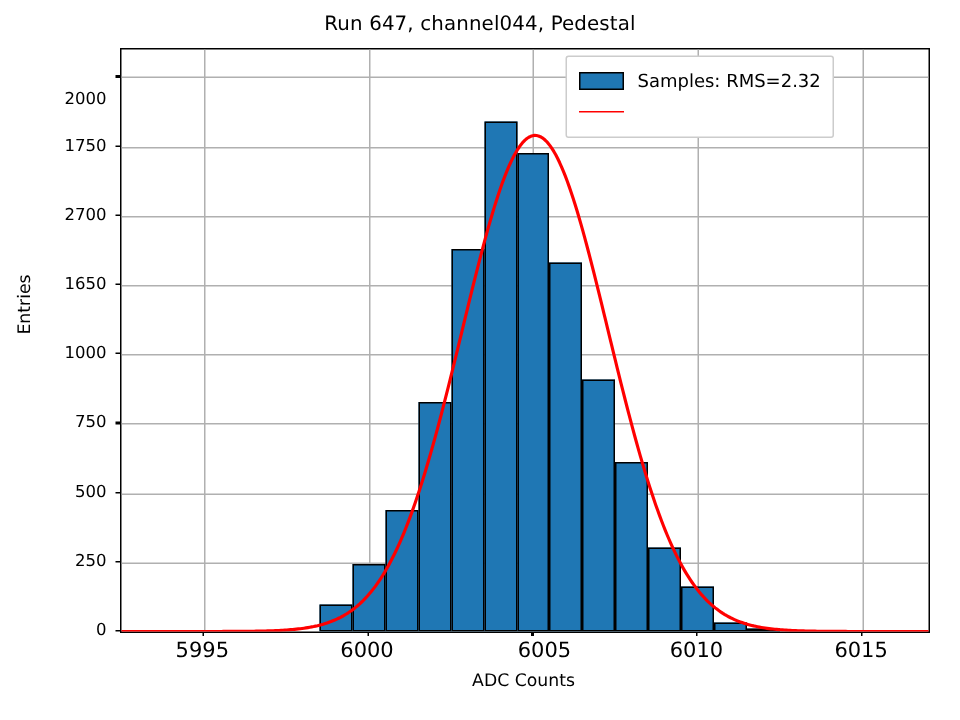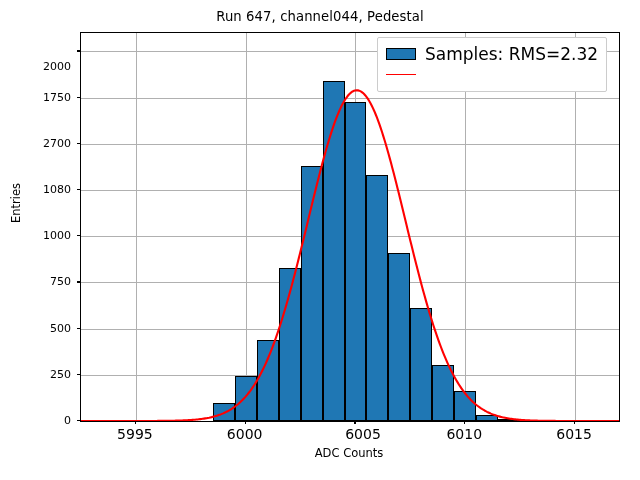--- a/index.html
+++ b/index.html
@@ -161,42 +161,42 @@
   .legend-swatch-line::before {
     content: "";
     position: absolute;
     left: 0;
     top: 5px;
     width: 30px;
     height: 1.9px;
     background: #ff0000;
   }
   .legend-text {
-    font-size: 17px;
+    font-size: 12px;
     color: #000000;
     white-space: nowrap;
   }
 </style>
 </head>
 <body>
 
 <div id="figure">
 
   <div id="chart-title">Run 647, channel044, Pedestal</div>
 
   <div id="ylabel">Entries</div>
   <div id="xlabel">ADC Counts</div>
 
   <div id="ytick-labels-wrap">
       <div class="ytick-label" style="top: 420px;">0</div>
       <div class="ytick-label" style="top: 373.81px; padding-left: 12px;">250</div>
       <div class="ytick-label" style="top: 327.62px;">500</div>
       <div class="ytick-label" style="top: 281.43px;">750</div>
       <div class="ytick-label" style="top: 235.24px;">1000</div>
-      <div class="ytick-label" style="top: 189.05px;">1080</div>
+      <div class="ytick-label" style="top: 189.05px;">1650</div>
       <div class="ytick-label" style="top: 142.86px;">2700</div>
       <div class="ytick-label" style="top: 96.67px;">1750</div>
       <div class="ytick-label" style="top: 66px;">2000</div>
     </div>
   <div id="ytick-marks-wrap">
       <div class="ytick-mark" style="top: 420px;"></div>
       <div class="ytick-mark" style="top: 373.81px;"></div>
       <div class="ytick-mark" style="top: 327.62px;"></div>
       <div class="ytick-mark" style="top: 281.43px;"></div>
       <div class="ytick-mark" style="top: 235.24px;"></div>

